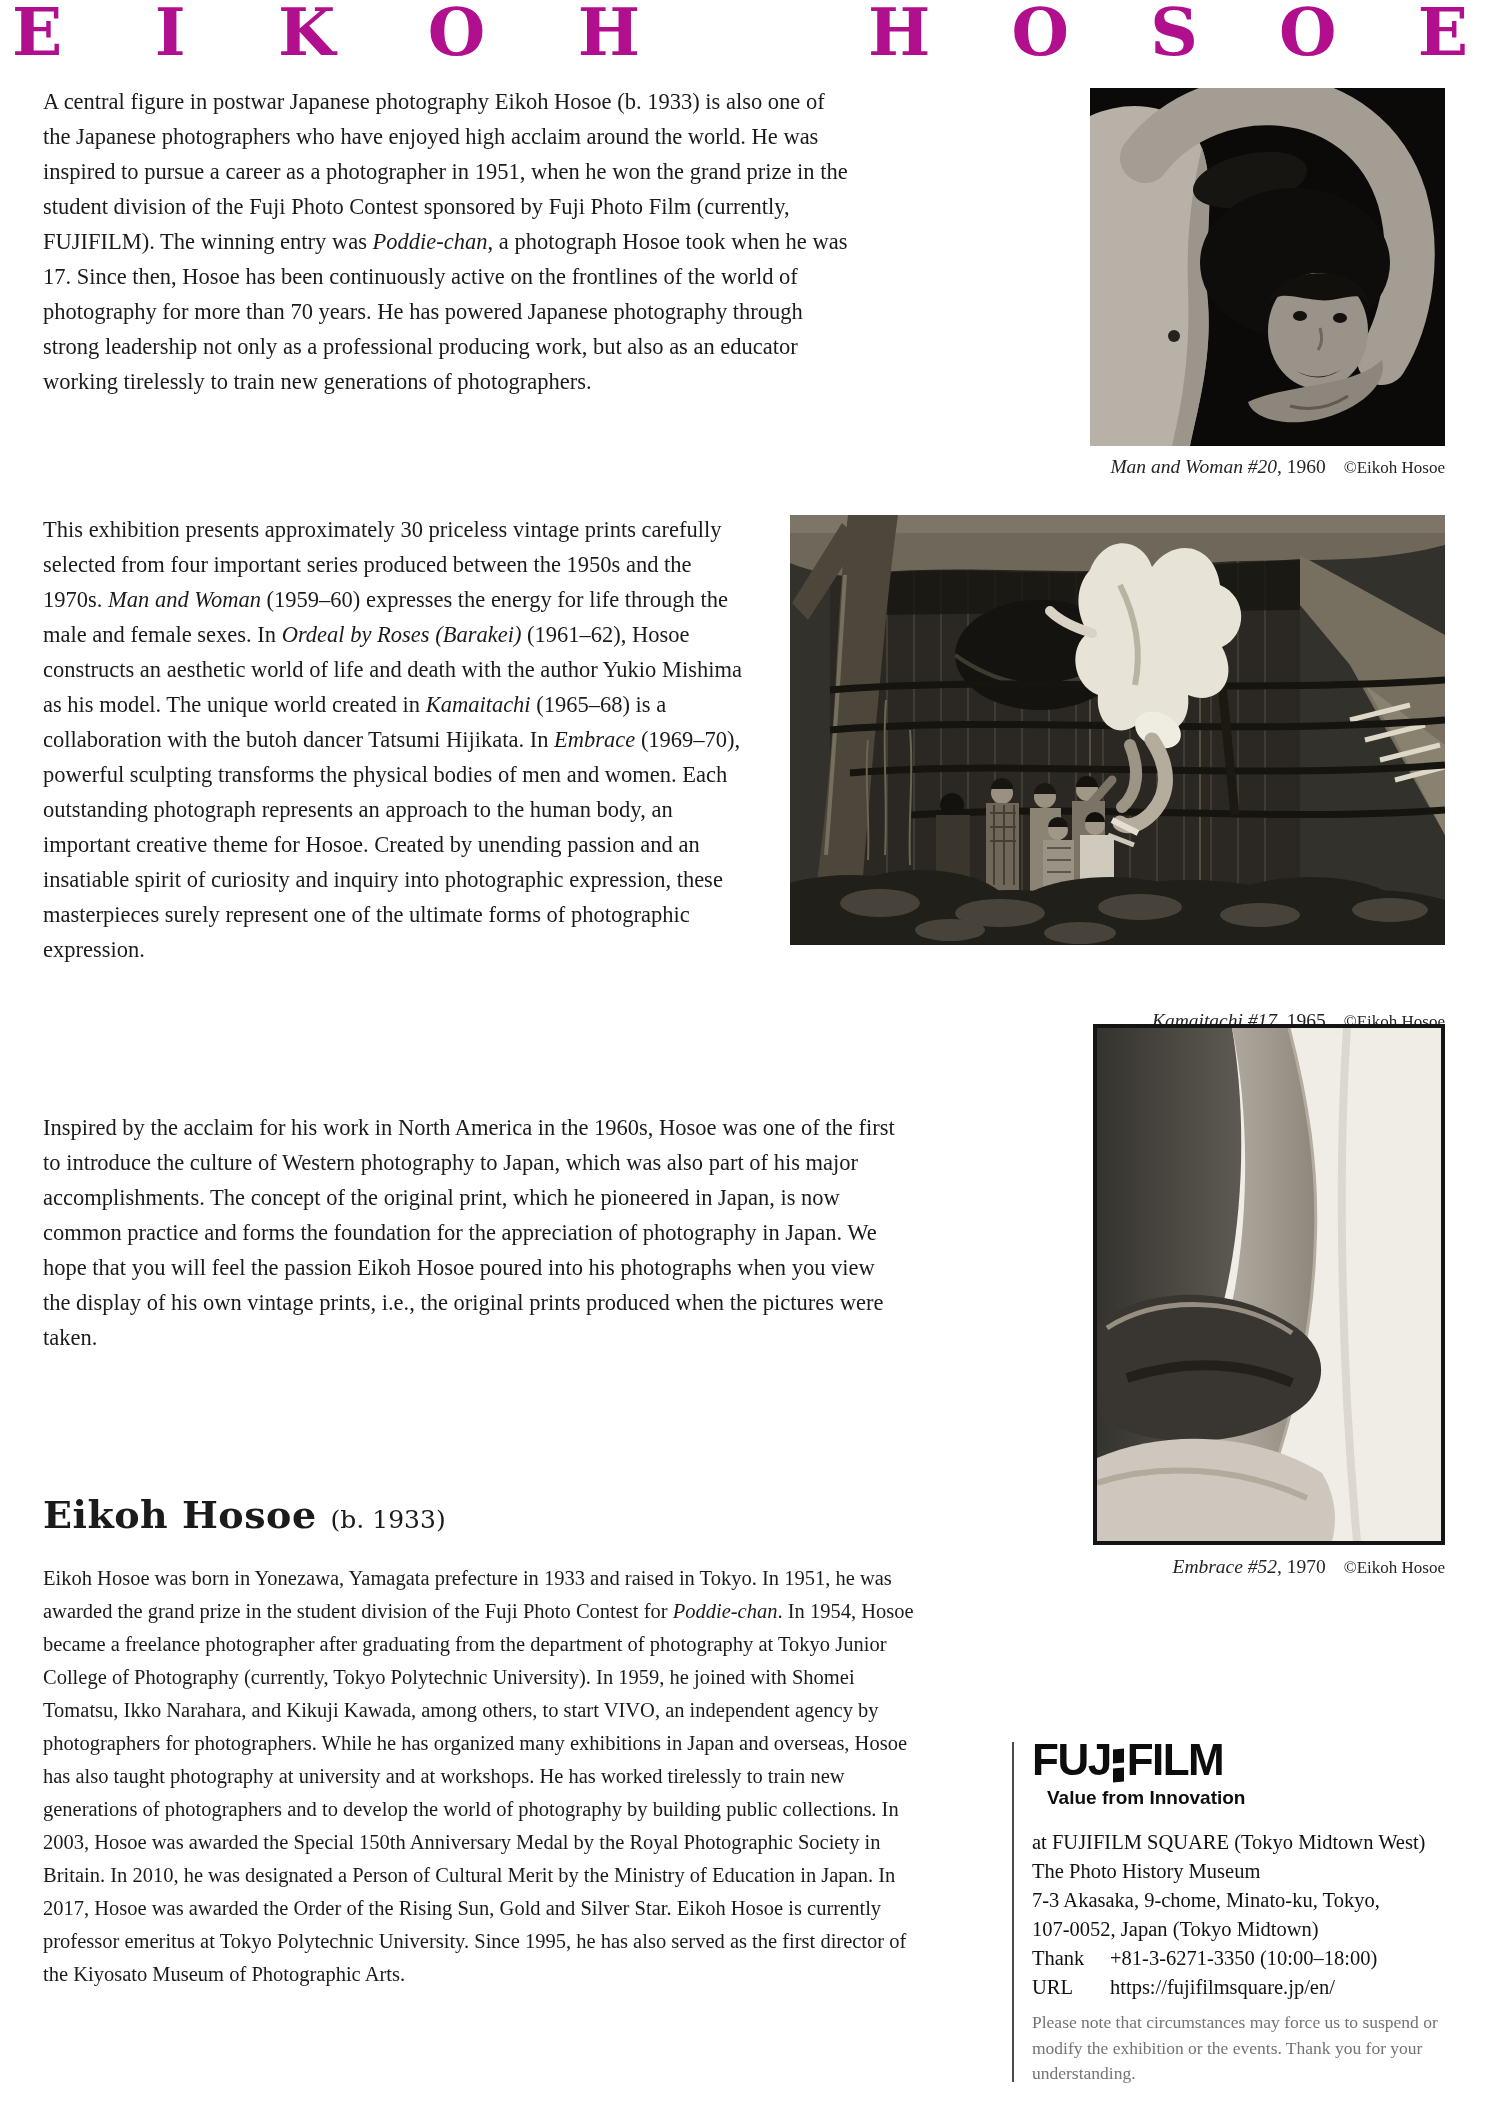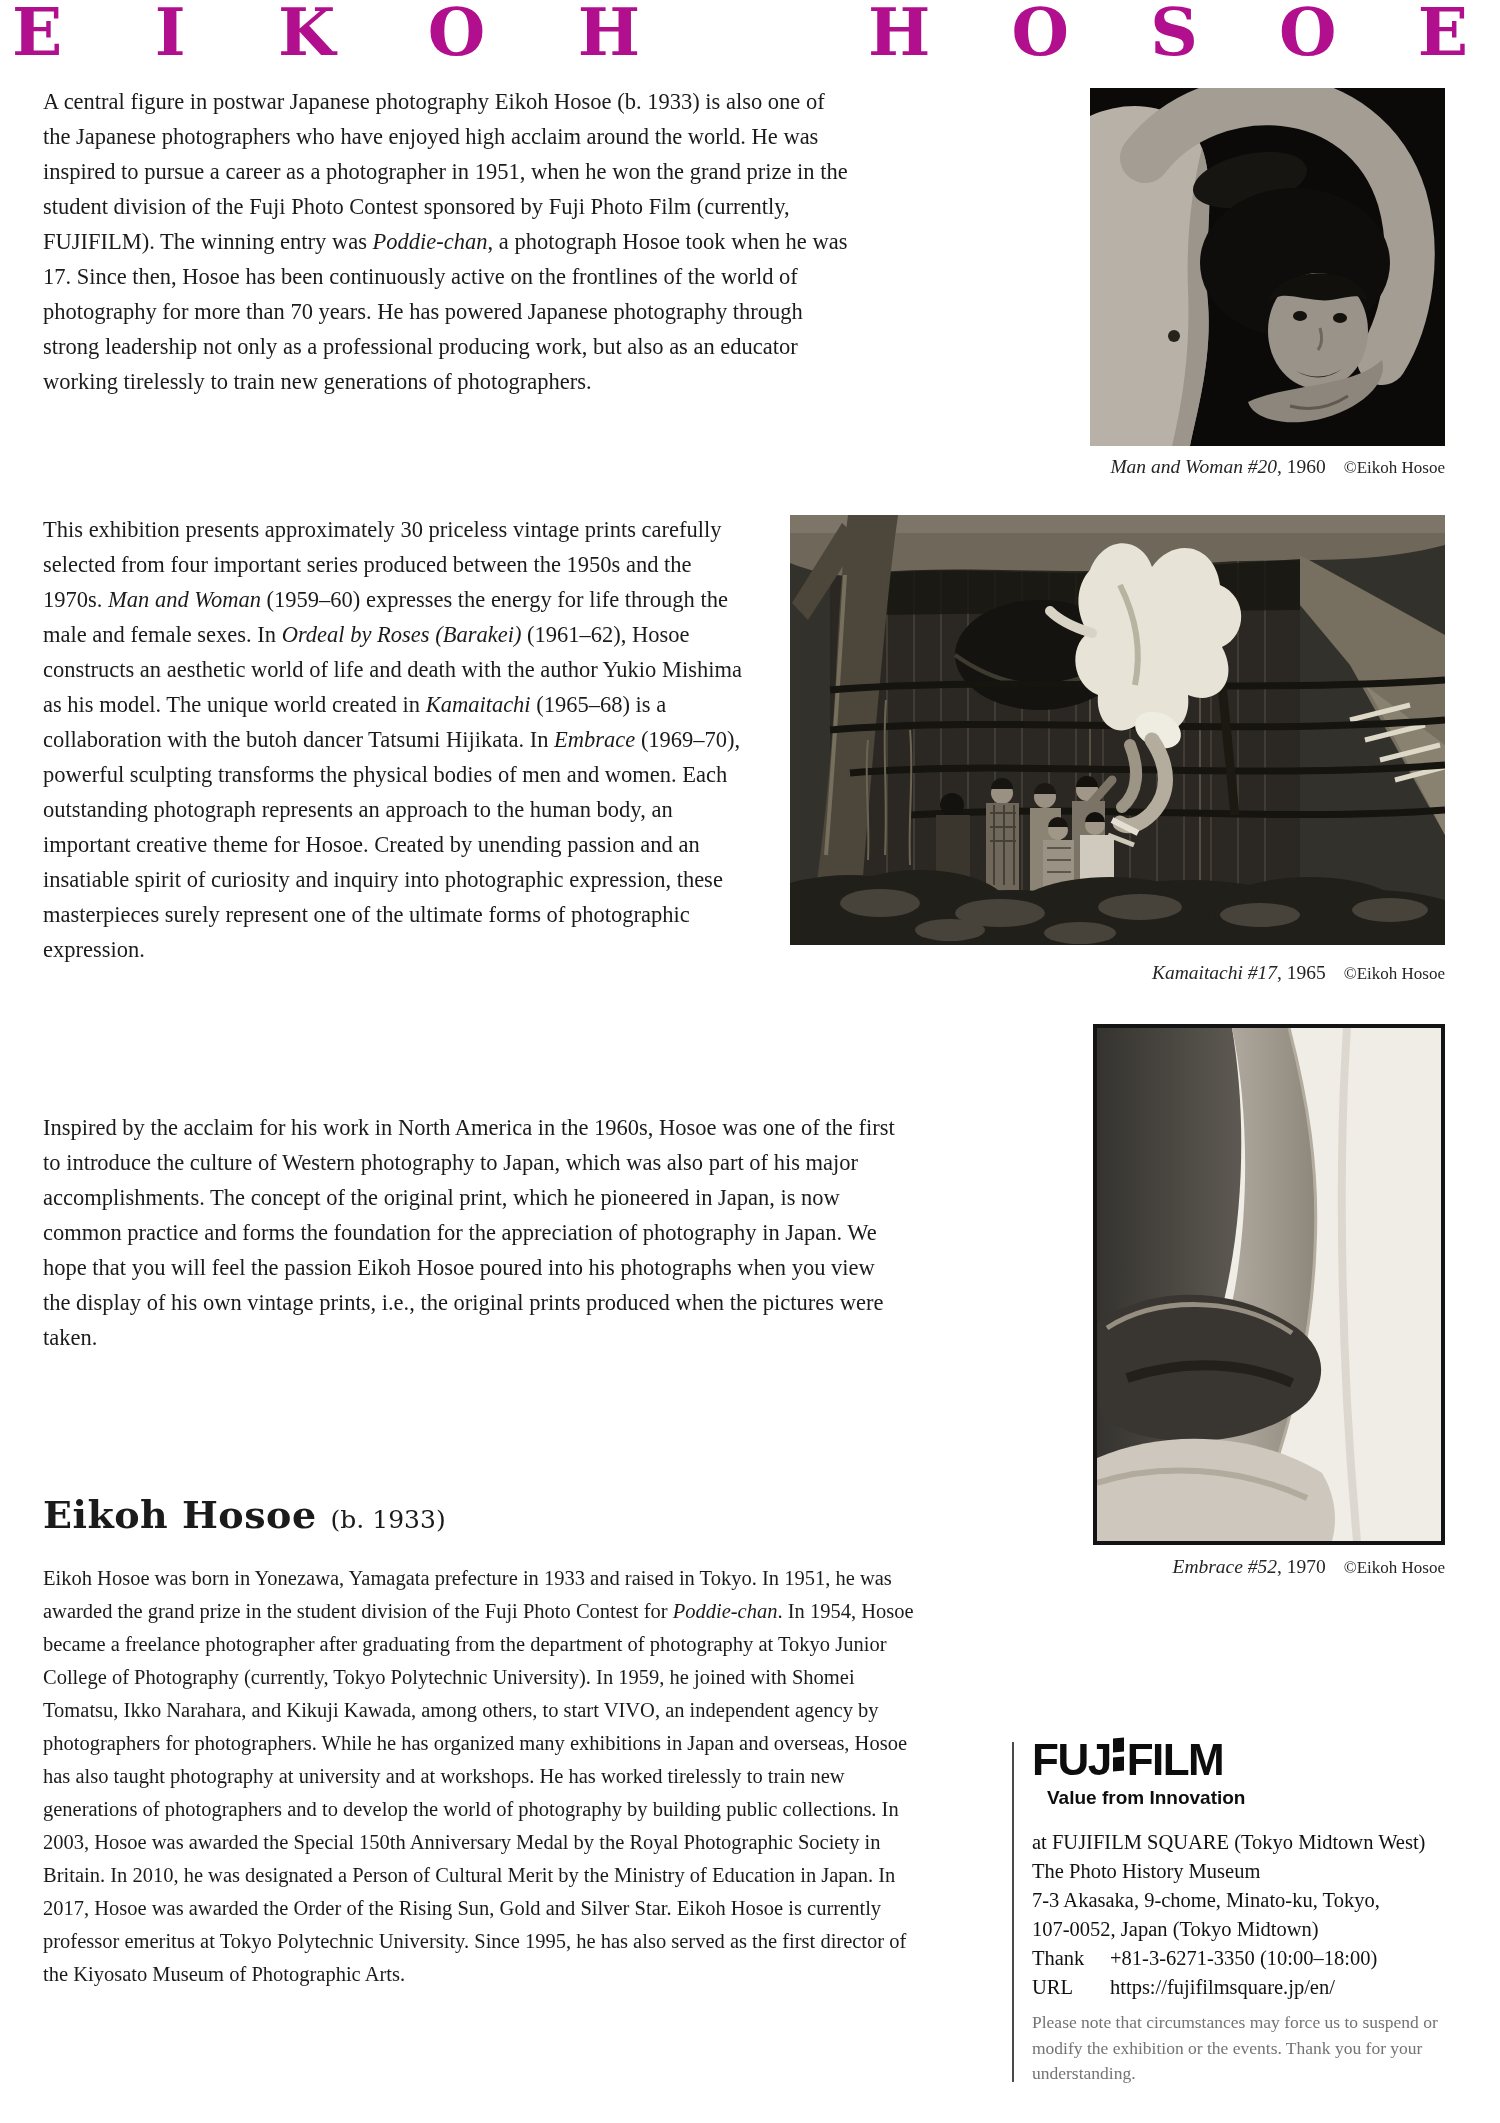--- a/index.html
+++ b/index.html
@@ -30,35 +30,35 @@
   .p3{top:1110px;width:860px;}
   .bio-p{top:1562px;width:885px;font-size:20.5px;line-height:33px;}
   
   .fig{position:absolute;display:block;}
   .fig svg{display:block;width:100%;height:100%;}
   .fig1{left:1090px;top:88px;width:355px;height:358px;}
   .fig2{left:790px;top:515px;width:655px;height:430px;}
   .fig3{left:1093px;top:1024px;width:352px;height:521px;border:4px solid #141414;background:#f0ede7;}
   .cap{position:absolute;left:945px;width:500px;text-align:right;font-size:19.5px;color:#242424;}
   .cap1{top:456px;}
-  .cap2{top:962px;}
+  .cap2{top:1010px;}
   .cap3{top:1556px;}
   .cap i{font-style:italic;text-align:center;}
   .cap .credit{font-size:17px;margin-left:18px;}
   
   .bio-head{
     position:absolute;left:43px;top:1492px;font-family:"DejaVu Serif",serif;
     font-weight:400;display:flex;align-items:baseline;gap:14px;white-space:nowrap;
   }
   .bio-name{font-size:38px;font-weight:700;letter-spacing:.5px;}
   .bio-birth{font-size:25px;}
   
   .fuji-rule{position:absolute;left:1012px;top:1742px;width:2px;height:340px;background:#4a4a4a;}
   .fuji-logo{
-    position:absolute;left:1032px;top:1738px;display:flex;align-items:flex-start;
+    position:absolute;left:1032px;top:1738px;display:flex;align-items:flex-end;
     font-family:"Liberation Sans",sans-serif;font-weight:700;font-size:44px;
     letter-spacing:-1.5px;color:#0d0d0d;line-height:44px;
   }
   .iglyph{display:inline-flex;flex-direction:column;justify-content:space-between;width:11px;height:33px;margin:0 3px 0 2px;}
   .iglyph b{display:block;width:100%;background:#0d0d0d;}
   .iglyph .hi{height:14px;transform:skewY(-6deg);}
   .iglyph .lo{height:14px;transform:skewY(-6deg);}
   .fuji-tagline{
     position:absolute;left:1047px;top:1787px;
     font-family:"Liberation Sans",sans-serif;font-weight:700;font-size:19px;color:#0d0d0d;

